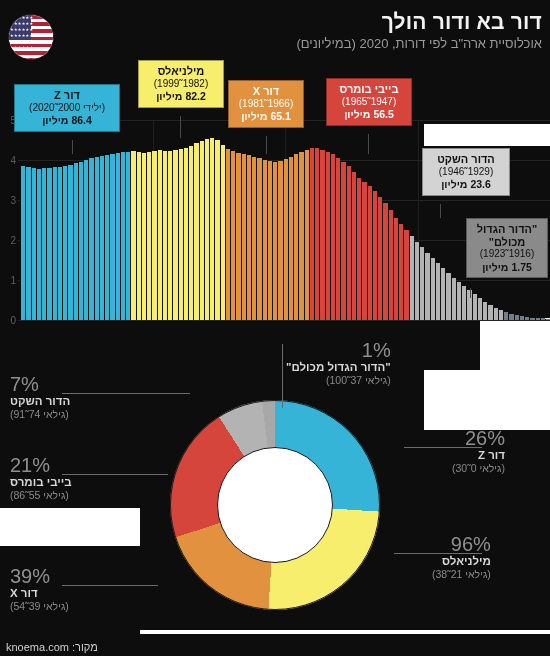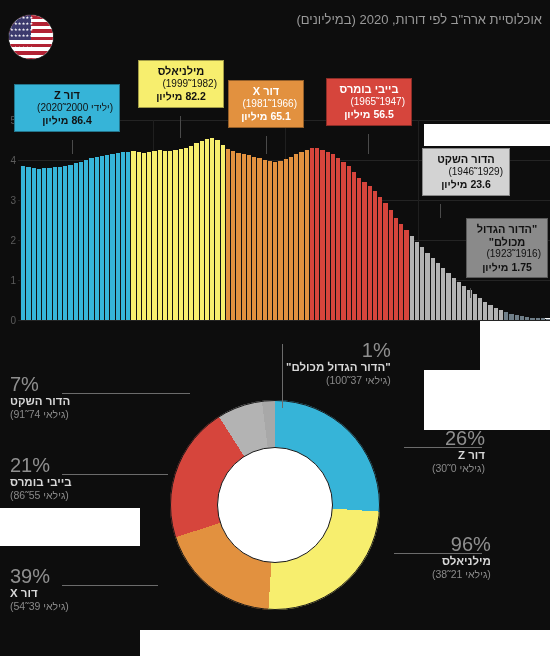--- a/index.html
+++ b/index.html
@@ -41,21 +41,21 @@
           display: flex; align-items: flex-end; gap: 0; }
   .bar { flex: 1 1 auto; border-left: 1px solid #111; }
 
   
   .callout {
     position: absolute; text-align: center; direction: rtl;
     font-size: 10px; line-height: 12.5px; padding: 4px 6px;
     border: 1px solid rgba(0,0,0,.35); color: #fff;
   }
   .callout .c-name { font-weight: bold; font-size: 11px; }
-  .callout .c-years { font-size: 10px; text-align: right; }
+  .callout .c-years { font-size: 10px; }
   .callout .c-val { font-weight: bold; font-size: 10.5px; }
   .callout.dark { color: #111; }
   .leader { position: absolute; width: 1px; background: #4a4a4a; }
 
   
   .paper { position: absolute; background: #ffffff; }
 
   
   .donut-wrap { position: absolute; left: 170px; top: 400px; width: 210px; height: 210px; }
   .donut { width: 210px; height: 210px; border-radius: 50%; }
@@ -96,20 +96,21 @@
       <div class="canton">
         <div class="star-row">★★★★★★</div>
         <div class="star-row">★★★★★★</div>
         <div class="star-row">★★★★★★</div>
         <div class="star-row">★★★★★★</div>
         <div class="star-row">★★★★★★</div>
         <div class="star-row">★★★★★★</div>
       </div>
     </div>
     <div class="title-wrap">
+      <div class="title">דור בא ודור הולך</div>
       <div class="subtitle">אוכלוסיית ארה"ב לפי דורות, 2020 (במיליונים)</div>
     </div>
   </div>
 
   <div class="paper" style="left:424px; top:124px; width:126px; height:22px;"></div>
   <div class="paper" style="left:480px; top:318px; width:70px;  height:52px;"></div>
   <div class="paper" style="left:424px; top:370px; width:126px; height:60px;"></div>
   <div class="paper" style="left:0px;   top:508px; width:140px; height:38px;"></div>
   <div class="paper" style="left:140px; top:630px; width:410px; height:26px;"></div>
 
@@ -279,21 +280,21 @@
       <div class="leader" style="left: 470px; top: 288px; height: 10px;"></div>
     </div>
 
   <div class="donut-wrap">
     <div class="donut" id="donut" style="background: conic-gradient(rgb(54, 180, 216) 0deg, rgb(54, 180, 216) 93.6deg, rgb(247, 238, 110) 93.6deg, rgb(247, 238, 110) 183.6deg, rgb(226, 145, 63) 183.6deg, rgb(226, 145, 63) 252deg, rgb(214, 69, 60) 252deg, rgb(214, 69, 60) 327.6deg, rgb(179, 179, 179) 327.6deg, rgb(179, 179, 179) 352.8deg, rgb(168, 168, 168) 352.8deg, rgb(168, 168, 168) 360deg);"></div>
     <div class="donut-ring"></div>
     <div class="donut-hole"></div>
   </div>
 
   <div id="pie-labels">
-      <div class="pie-label pl-right" style="left: 432px; top: 428px;">
+      <div class="pie-label pl-right" style="left: 452px; top: 428px;">
         <div class="pct">26%</div>
         <div class="nm">דור Z</div>
         <div class="ages">(גילאי 0˜30)</div>
       </div>
       <div class="connector" style="left: 404px; top: 447px; width: 78px;"></div>
       <div class="pie-label pl-right" style="left: 432px; top: 534px;">
         <div class="pct">96%</div>
         <div class="nm">מילניאלס</div>
         <div class="ages">(גילאי 21˜38)</div>
       </div>
@@ -317,14 +318,17 @@
       </div>
       <div class="connector" style="left: 62px; top: 393px; width: 128px;"></div>
       <div class="pie-label pl-right" style="left: 286px; top: 340px;">
         <div class="pct">1%</div>
         <div class="nm">"הדור הגדול מכולם"</div>
         <div class="ages">(גילאי 37˜100)</div>
       </div>
       <div class="connector v" style="left: 282px; top: 344px; height: 64px;"></div>
     </div>
 
+  <div class="footer">
+    <div class="src">מקור: knoema.com</div>
+  </div>
 
 </div>
 
 </body></html>

